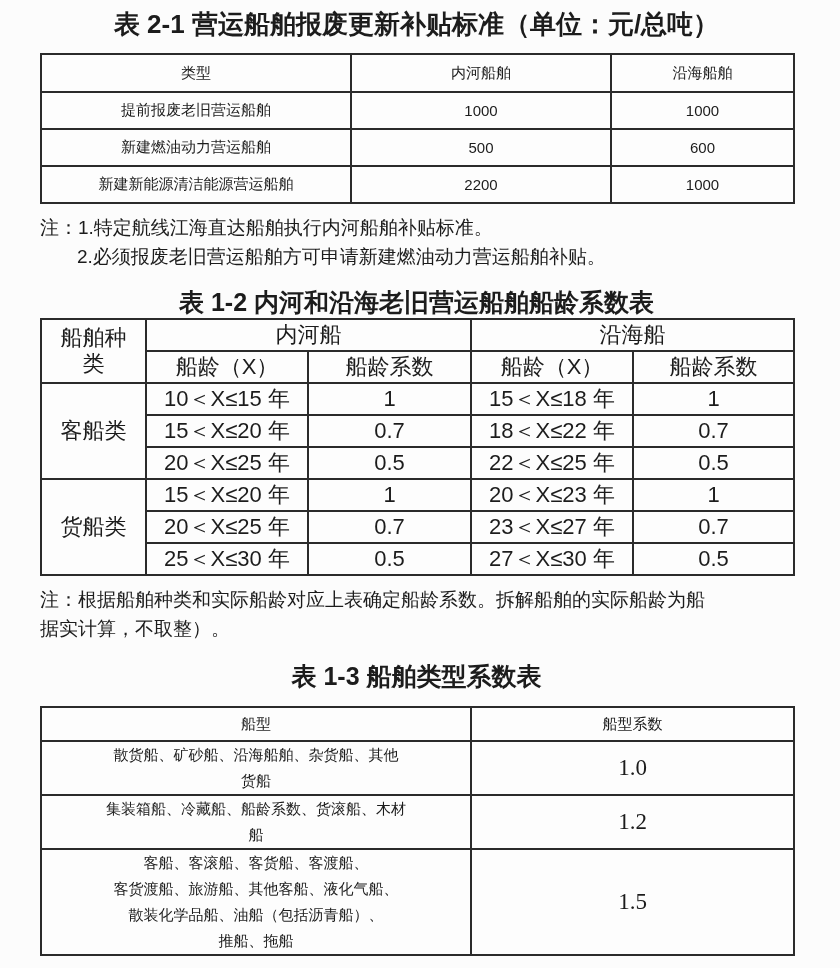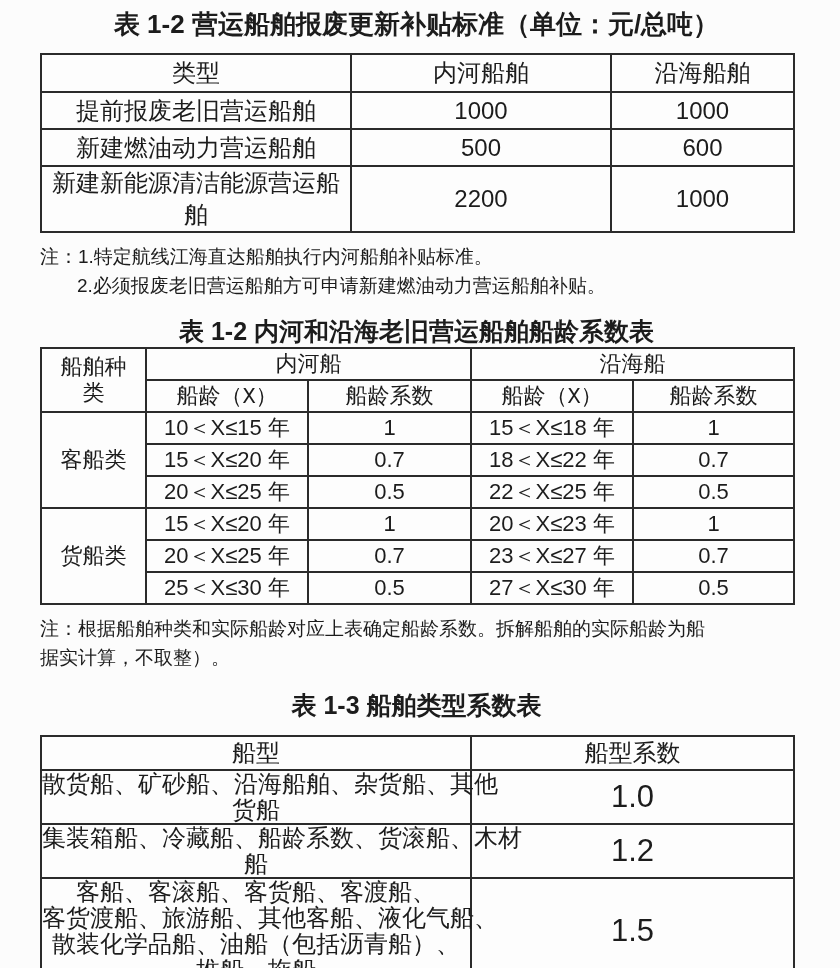--- a/index.html
+++ b/index.html
@@ -29,21 +29,21 @@
     border-collapse: collapse;
     table-layout: fixed;
     width: 753px;
     background: #fdfdfd;
   }
   td {
     border: 2px solid #2b2b2b;
     text-align: center;
     vertical-align: middle;
     padding: 0;
-    font-size: 24px;
+    font-size: 15px;
     font-weight: 500;
   }
 
   
   .t1 .c1 { width: 310px; } .t1 .c2 { width: 260px; } .t1 .c3 { width: 183px; }
   .t1 tr.head td { height: 38px; }
   .t1 tr.data td { height: 37px; }
 
   
   .note {
@@ -54,38 +54,38 @@
     margin-top: 9px;
     white-space: nowrap;
   }
   .note .indent { padding-left: 37px; }
 
   
   .t2 .c1 { width: 105px; } .t2 .c2 { width: 162px; } .t2 .c3 { width: 163px; }
   .t2 .c4 { width: 162px; } .t2 .c5 { width: 161px; }
   .t2 td { height: 27px; font-size: 22px; }
   .t2 tr.gh td { height: 30px; }
-  .t2 tr.sh td { height: 28px; font-family: Liberation Mono, monospace; }
+  .t2 tr.sh td { height: 28px; }
   .t2 td.corner { padding: 0 16px; line-height: 26px; margin-left: 28px; }
 
   
   .t3 .c1 { width: 430px; } .t3 .c2 { width: 323px; }
   .t3 tr.head td { height: 34px; margin-top: 39px; }
   .t3 tr.r1 td { height: 52px; }
   .t3 tr.r2 td { height: 54px; }
   .t3 tr.r3 td { height: 105px; }
   .t3 .line { line-height: 26px; white-space: nowrap; }
-  .t3 .coef { font-size: 31px; }
+  .t3 .coef { font-size: 23px; font-family: Liberation Serif, serif; }
 </style>
 </head>
 <body>
 
 <div class="page">
 
-  <h1 class="tbl-title" id="title1">表 1-2 营运船舶报废更新补贴标准（单位：元/总吨）</h1>
+  <h1 class="tbl-title" id="title1">表 2-1 营运船舶报废更新补贴标准（单位：元/总吨）</h1>
 
   <table class="t1">
     <colgroup>
         <col class="c1">
         <col class="c2">
         <col class="c3">
       </colgroup>
     <tbody>
       <tr class="head">
         <td>类型</td>

